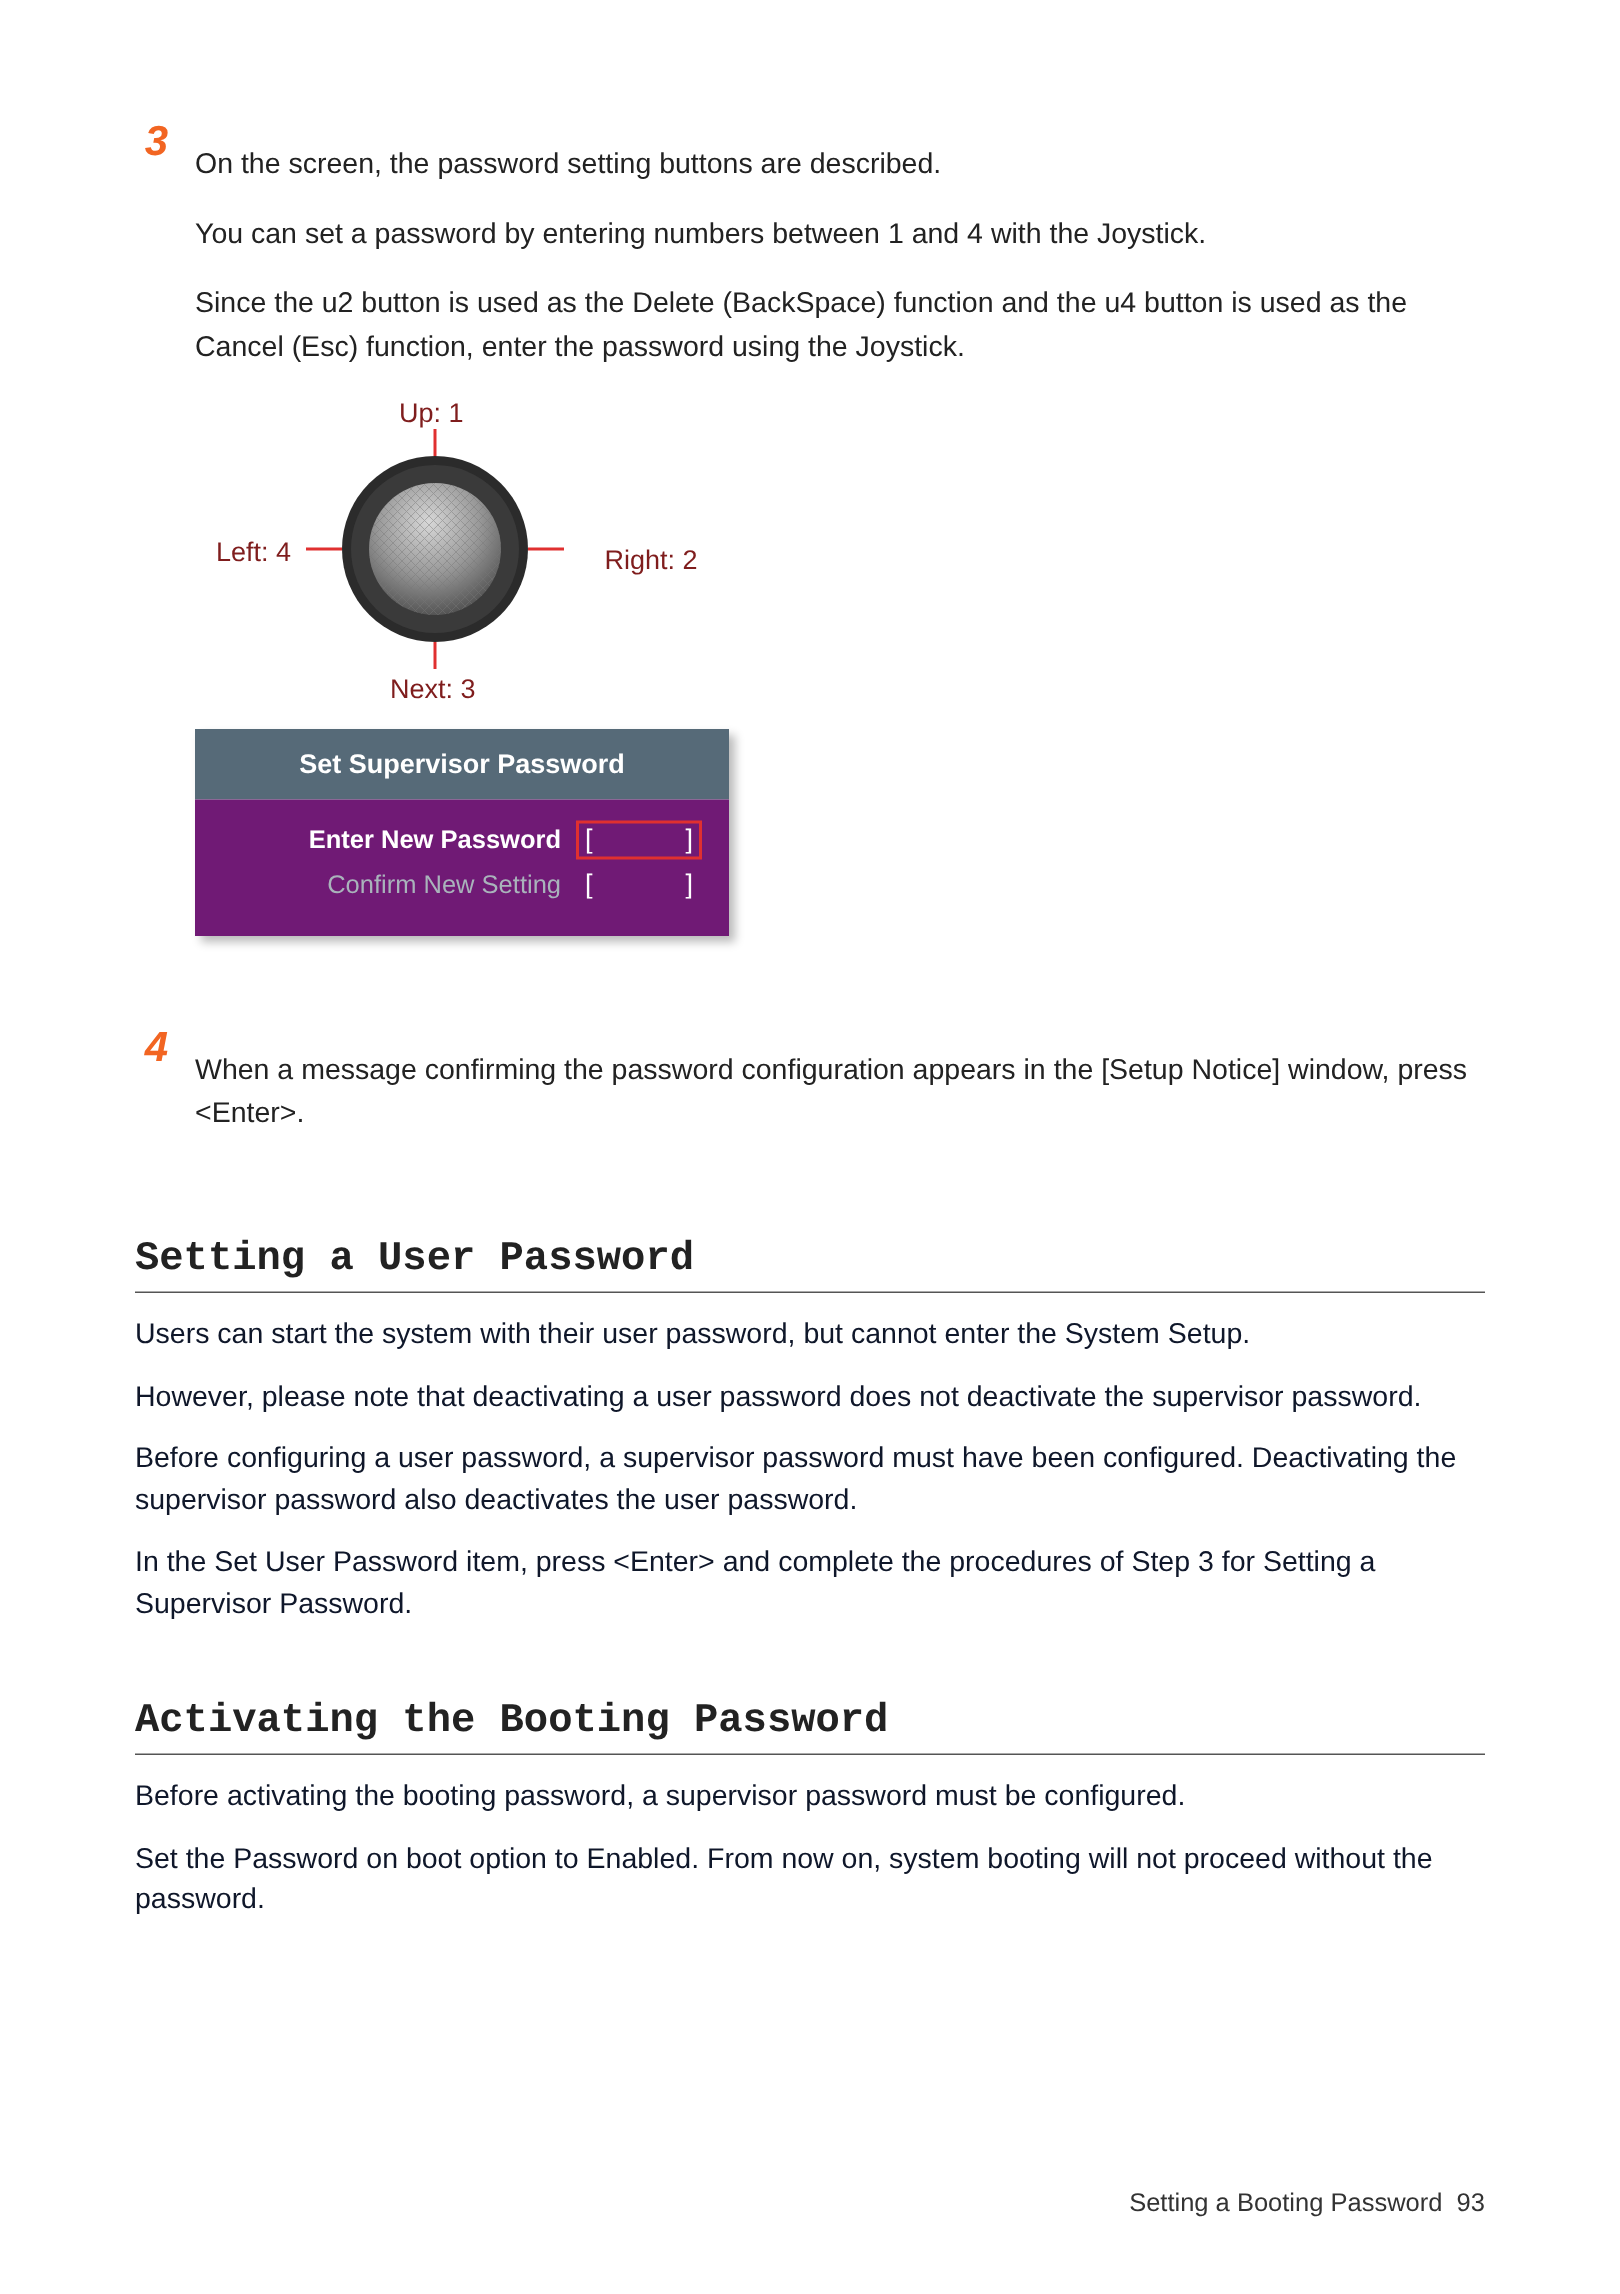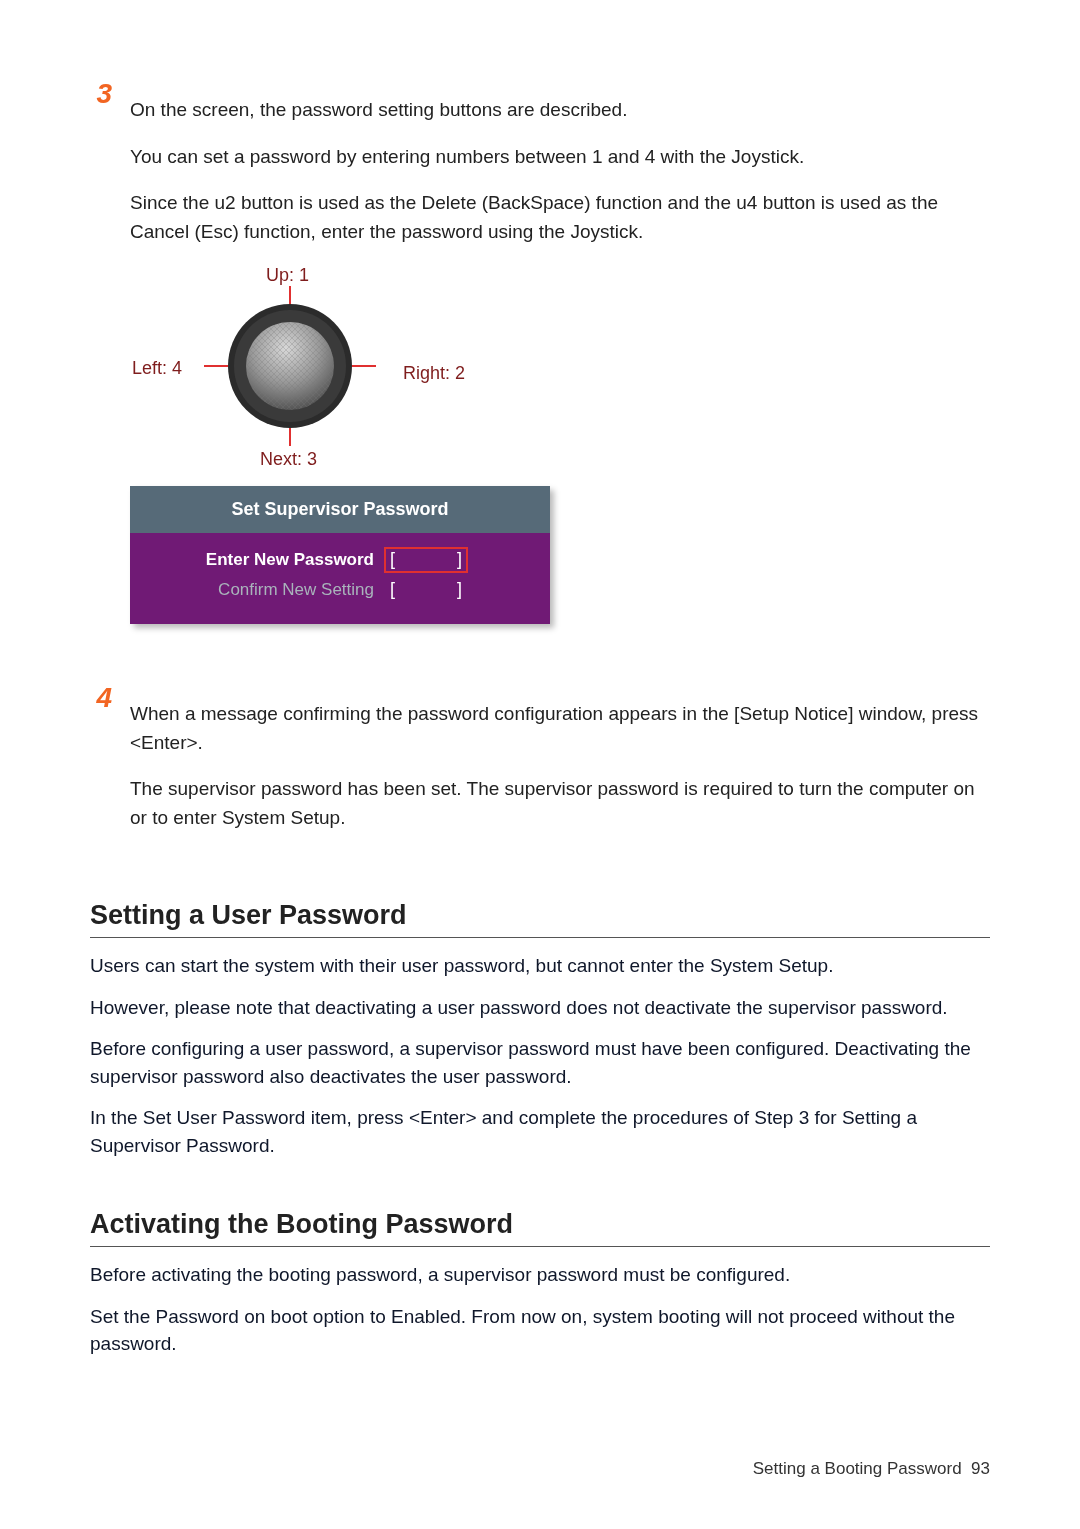--- a/index.html
+++ b/index.html
@@ -52,21 +52,21 @@
   .joystick-svg {
     display: block;
   }
   .joy-label {
     position: absolute;
     font-size: 18px;
     color: #7f1d1d;
     white-space: nowrap;
   }
   .bios-dialog {
-    width: 420px;
+    width: 356px;
     margin: 18px 0 30px 0;
     box-shadow: 4px 4px 6px #bbb;
   }
   .bios-title {
     background: #566a78;
     color: #fff;
     font-weight: bold;
     text-align: center;
     padding: 10px 0;
     font-size: 18px;
@@ -107,20 +107,21 @@
   }
   .bios-field.hl {
     outline: 2px solid #e03030;
   }
   .section-heading {
     font-size: 27px;
     color: #222;
     margin: 50px 0 4px 0;
     padding-bottom: 6px;
     border-bottom: 1px solid #555;
+    font-family: Liberation Mono, monospace;
   }
   .body-text {
     font-size: 19px;
     line-height: 1.45;
     color: #0f172a;
   }
   .body-text p {
     margin: 14px 0;
   }
   .footer {
@@ -165,21 +166,21 @@
             <circle cx="160" cy="100" r="44" fill="url(#grid)" fill-opacity="0.5"></circle>
 
             <line x1="160" y1="38" x2="160" y2="20" stroke="#e03030" stroke-width="2"></line>
             <line x1="222" y1="100" x2="246" y2="100" stroke="#e03030" stroke-width="2"></line>
             <line x1="160" y1="162" x2="160" y2="180" stroke="#e03030" stroke-width="2"></line>
             <line x1="98" y1="100" x2="74" y2="100" stroke="#e03030" stroke-width="2"></line>
           </svg>
           <span class="joy-label" style="left:136px; top:-4px;">Up: 1</span>
           <span class="joy-label" style="left:250px; top:94px;margin-left:23px;">Right: 2</span>
           <span class="joy-label" style="left:130px; top:180px;">Next: 3</span>
-          <span class="joy-label" style="left:2px; top:89px;">Left: 4</span>
+          <span class="joy-label" style="left:14px; top:89px;">Left: 4</span>
         </div>
 
 
         <div class="bios-dialog">
           <div class="bios-title">Set Supervisor Password</div>
           <div class="bios-body">
             <div class="bios-row">
               <div class="bios-row-label">Enter New Password</div>
               <div class="bios-field hl">
                 <span>[</span>
@@ -197,21 +198,20 @@
         </div>
       </div>
     </div>
   </div>
 
   <div class="step-block">
     <div class="step-row">
       <div class="step-num">4</div>
       <div class="step-content">
         <p>When a message confirming the password configuration appears in the [Setup Notice] window, press &lt;Enter&gt;.</p>
-        <p>The supervisor password has been set. The supervisor password is required to turn the computer on or to enter System Setup.</p>
       </div>
     </div>
   </div>
 
   <h2 class="section-heading">Setting a User Password</h2>
   <div class="body-text">
     <p>Users can start the system with their user password, but cannot enter the System Setup.</p>
     <p>However, please note that deactivating a user password does not deactivate the supervisor password.</p>
     <p>Before configuring a user password, a supervisor password must have been configured. Deactivating the supervisor password also deactivates the user password.</p>
     <p>In the Set User Password item, press &lt;Enter&gt; and complete the procedures of Step 3 for Setting a Supervisor Password.</p>

